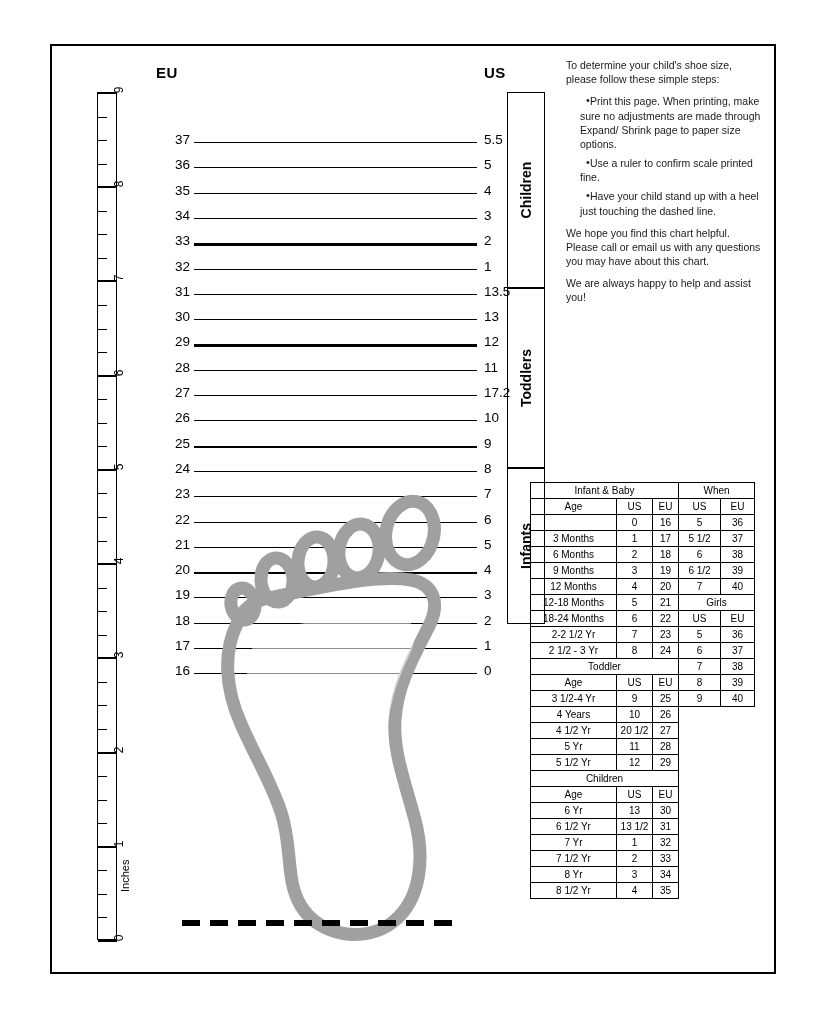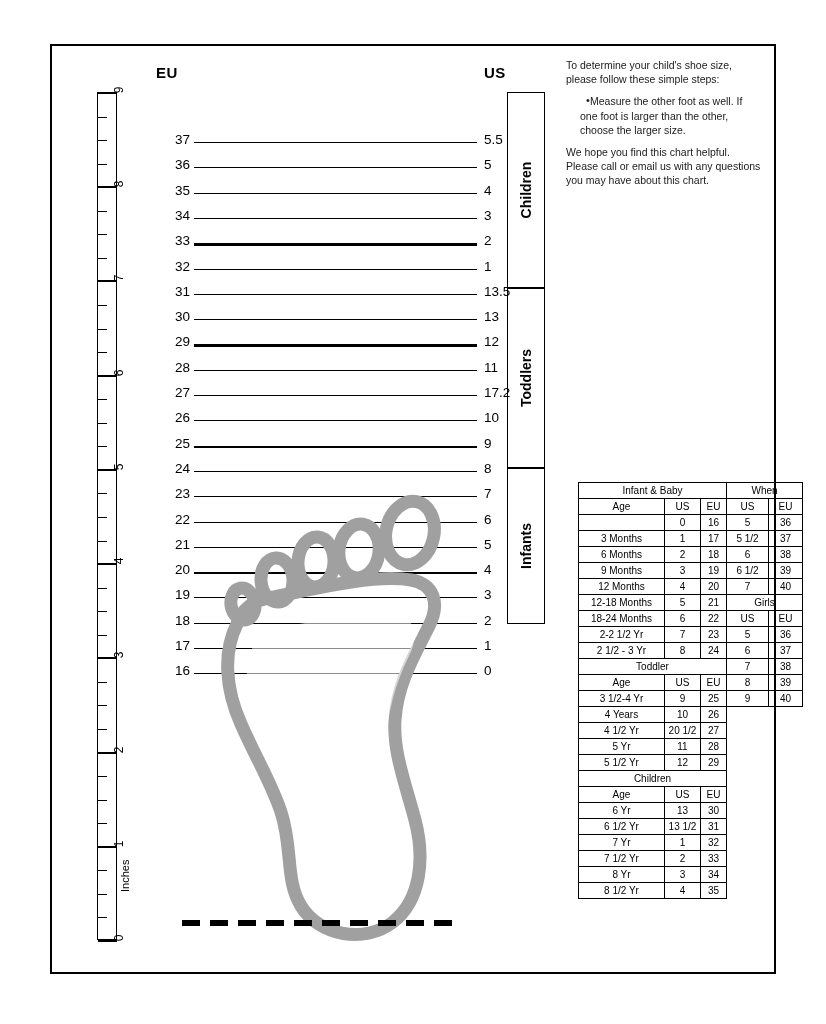--- a/index.html
+++ b/index.html
@@ -169,21 +169,20 @@
   #tables {
     position: absolute;
     left: 478px;
     top: 436px;
     width: 224px;
     font-size: 10px;
   }
   table.conv {
     border-collapse: collapse;
     table-layout: fixed;
-    margin-left: 48px;
   }
   table.conv td, table.conv th {
     border: 1px solid #000;
     padding: 1px 2px;
     text-align: center;
     font-weight: normal;
     font-size: 10px;
     height: 13px;
     line-height: 12px;
   }
@@ -407,23 +406,26 @@
                C 184 266, 192 220, 212 180 C 226 152, 212 132, 180 136
                C 140 142, 92 150, 70 152 C 60 154, 58 162, 56 170 Z" fill="#ffffff"></path>
     </g>
   </svg>
 
   <div id="heel-line"></div>
 
   <div id="instructions">
     <p>To determine your child's shoe size, please follow these simple steps:</p>
     <ul id="instruction-steps">
-        <li>Measure the other foot as well. If one foot is larger than the other, choose the larger size.</li>
+        <li>Print this page. When printing, make sure no adjustments are made through Expand/ Shrink page to paper size options.</li>
+        <li>Use a ruler to confirm scale printed fine.</li>
+        <li>Have your child stand up with a heel just touching the dashed line.</li>
       </ul>
     <p>We hope you find this chart helpful. Please call or email us with any questions you may have about this chart.</p>
+    <p>We are always happy to help and assist you!</p>
   </div>
 
   <div id="tables">
     <div class="tbl-left">
       <table class="conv" style="width:148px">
         <colgroup>
             <col style="width:86px">
             <col style="width:36px">
             <col style="width:26px">
           </colgroup>

